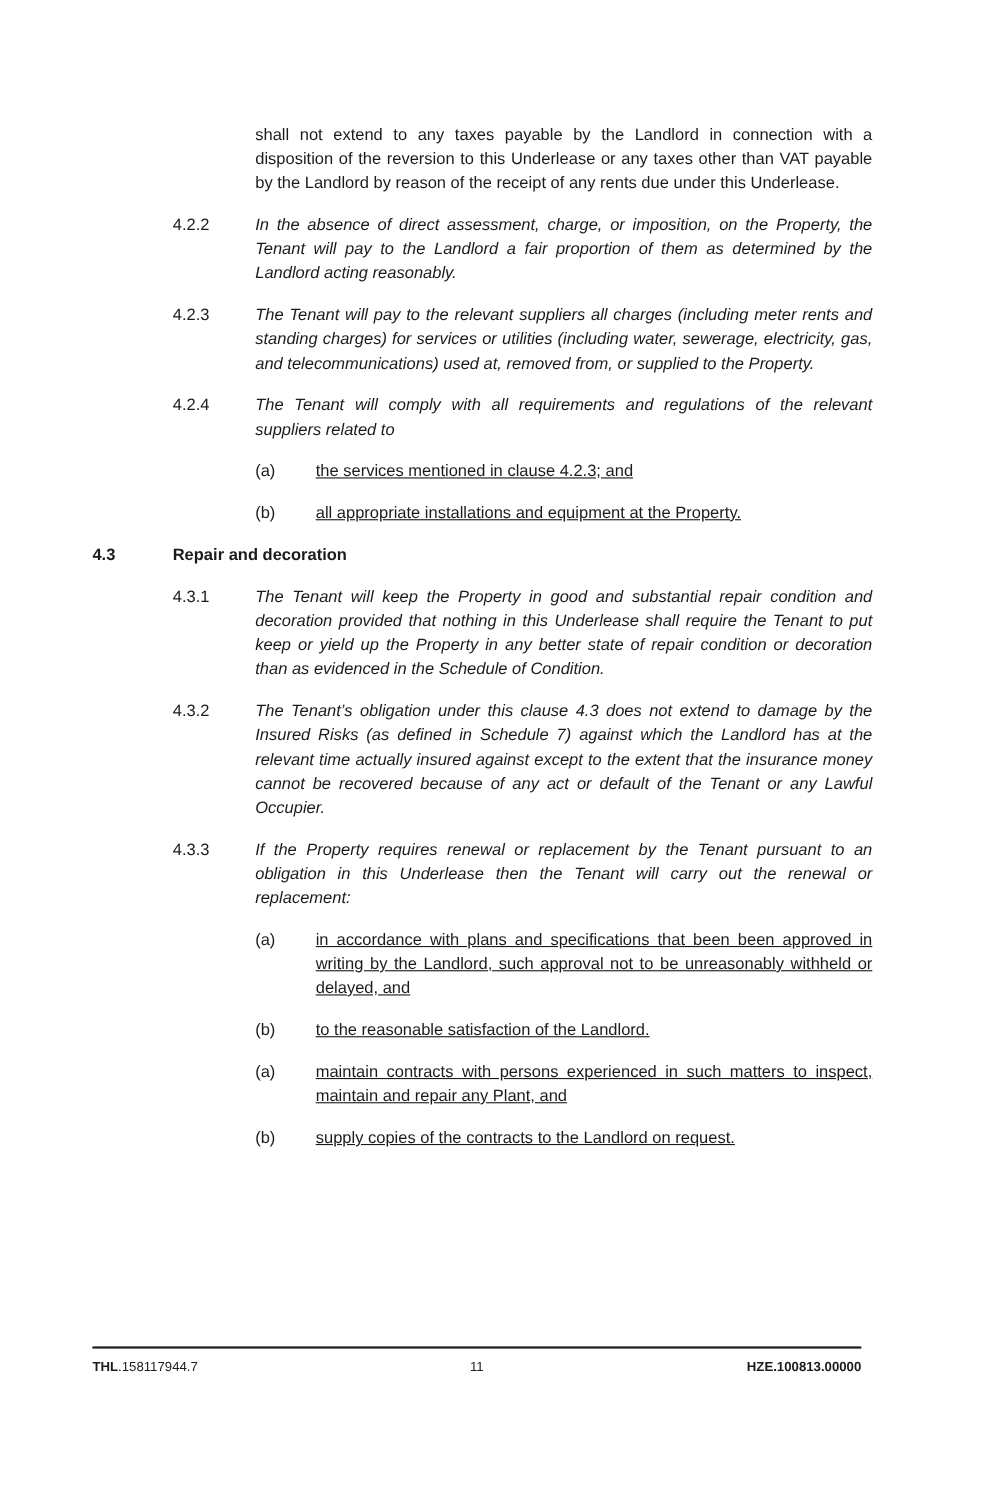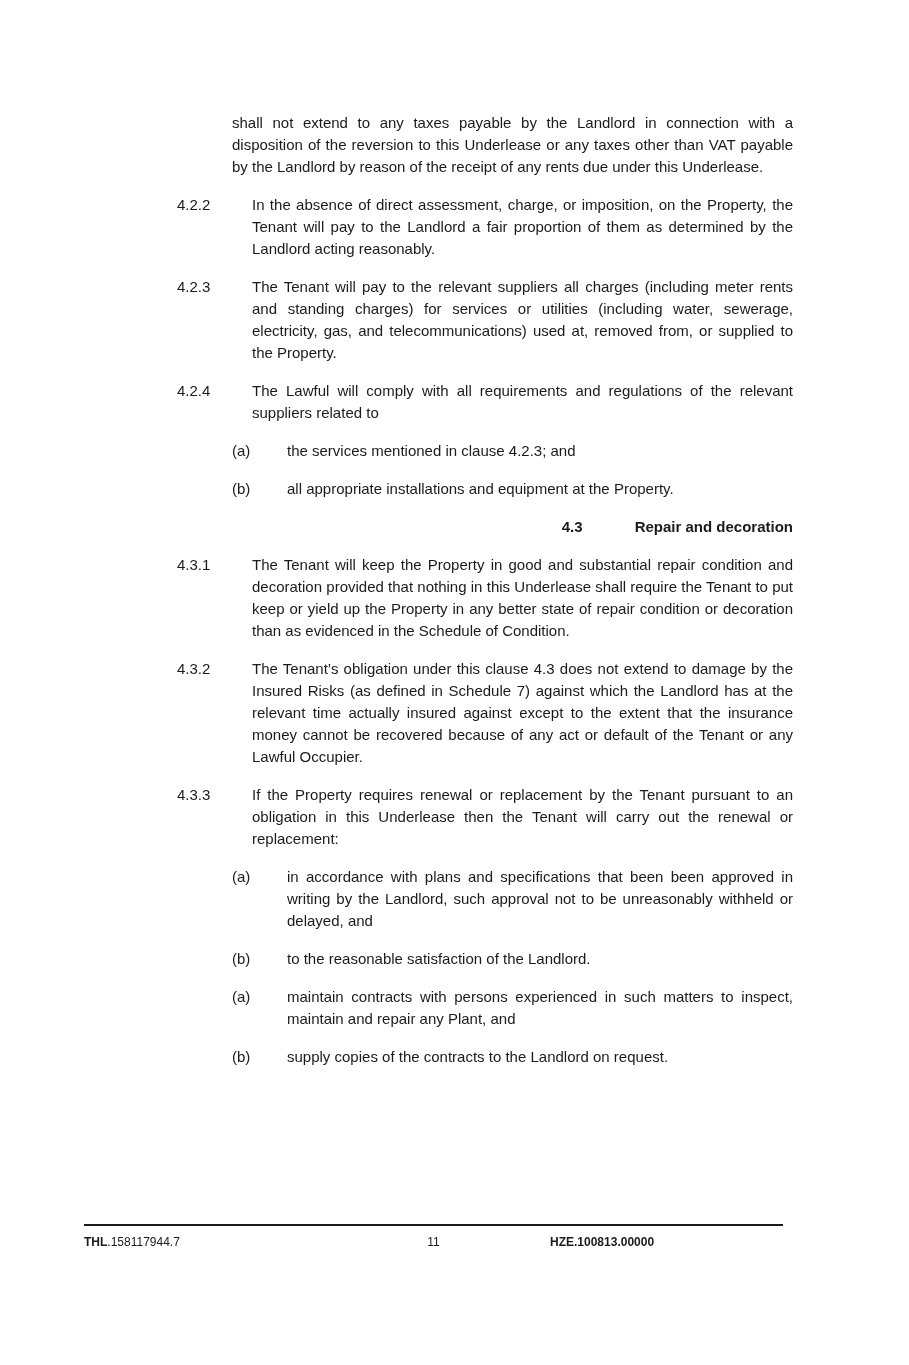--- a/index.html
+++ b/index.html
@@ -20,53 +20,52 @@
     line-height: 22px;
   }
   .para-cont {
     margin: 0 0 16px 148px;
     text-align: justify;
   }
   .clause {
     display: flex;
     margin: 0 0 16px 73px;
   }
-  .clause .num { width: 75px; flex-shrink: 0; margin-left: 20px; }
-  .clause .txt { flex: 1; text-align: justify; }
+  .clause .num { width: 75px; flex-shrink: 0; }
+  .clause .txt { flex: 1; text-align: justify; font-style: italic; }
   .section-head {
     display: flex;
     margin: 16px 0 16px 0;
     font-weight: bold;
-    justify-content: flex-end;
   }
   .section-head .num { width: 73px; flex-shrink: 0; }
   .sub {
     display: flex;
     margin: 0 0 16px 148px;
   }
   .sub .num { width: 55px; flex-shrink: 0; }
-  .sub .txt { flex: 1; text-align: justify; }
+  .sub .txt { flex: 1; text-align: justify; text-decoration: underline; }
   .justify-last { text-align-last: justify; }
   .footer {
     position: absolute;
     left: 84px;
     right: 126px;
     top: 1224px;
   }
   .footer-row {
     border-top: 2px solid #1b1b1b;
     padding-top: 9px;
     display: flex;
     align-items: baseline;
     font-size: 12px;
     line-height: 14px;
   }
   .f-left { flex: 1; text-align: left; }
   .f-center { flex: 1; text-align: center; }
-  .f-right { flex: 1; text-align: left; font-weight: bold; }
+  .f-right { flex: 1; text-align: right; font-weight: bold; }
   .f-left b { font-weight: bold; }
 </style>
 </head>
 <body>
 
 <div class="page">
 
   <p class="para-cont">shall not extend to any taxes payable by the Landlord in connection with a disposition of the reversion to this Underlease or any taxes other than VAT payable by the Landlord by reason of the receipt of any rents due under this Underlease.</p>
 
   <div class="clause">
@@ -74,21 +73,21 @@
     <div class="txt">In the absence of direct assessment, charge, or imposition, on the Property, the Tenant will pay to the Landlord a fair proportion of them as determined by the Landlord acting reasonably.</div>
   </div>
 
   <div class="clause">
     <div class="num">4.2.3</div>
     <div class="txt">The Tenant will pay to the relevant suppliers all charges (including meter rents and standing charges) for services or utilities (including water, sewerage, electricity, gas, and telecommunications) used at, removed from, or supplied to the Property.</div>
   </div>
 
   <div class="clause">
     <div class="num">4.2.4</div>
-    <div class="txt">The Lawful will comply with all requirements and regulations of the relevant suppliers related to</div>
+    <div class="txt">The Tenant will comply with all requirements and regulations of the relevant suppliers related to</div>
   </div>
 
   <div class="sub">
     <div class="num">(a)</div>
     <div class="txt">the services mentioned in clause 4.2.3; and</div>
   </div>
 
   <div class="sub">
     <div class="num">(b)</div>
     <div class="txt">all appropriate installations and equipment at the Property.</div>

